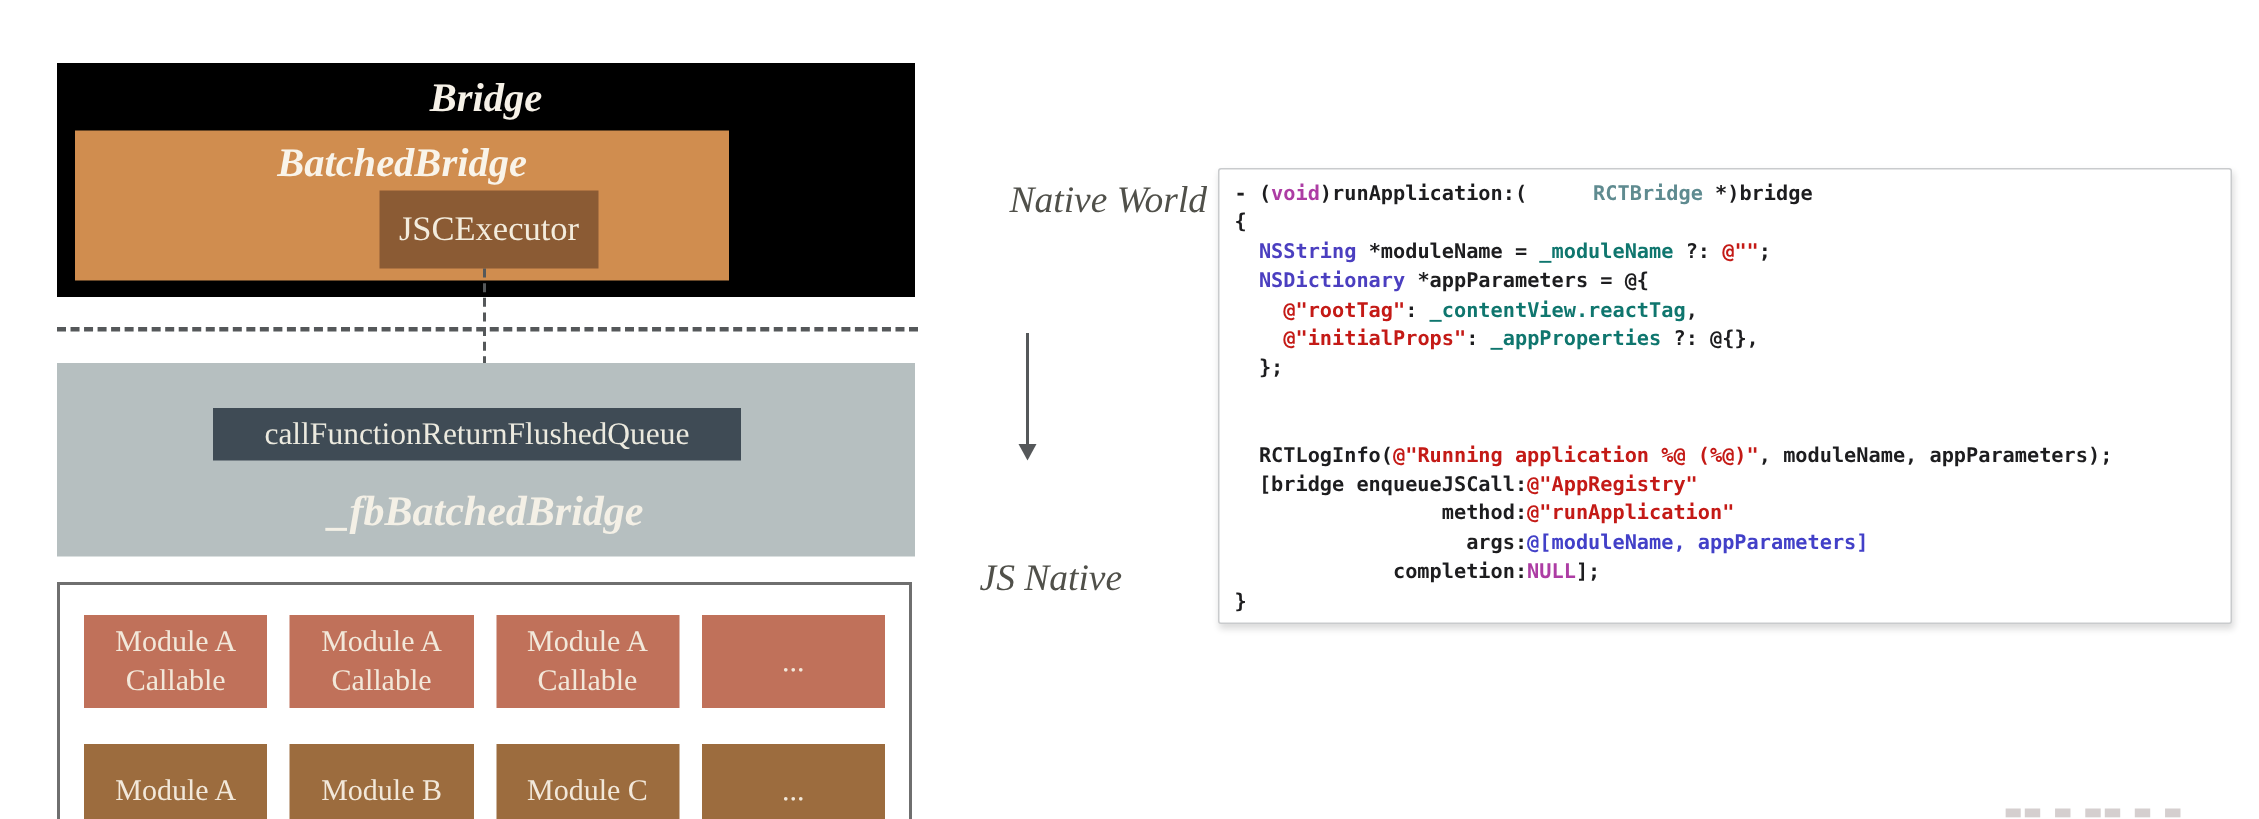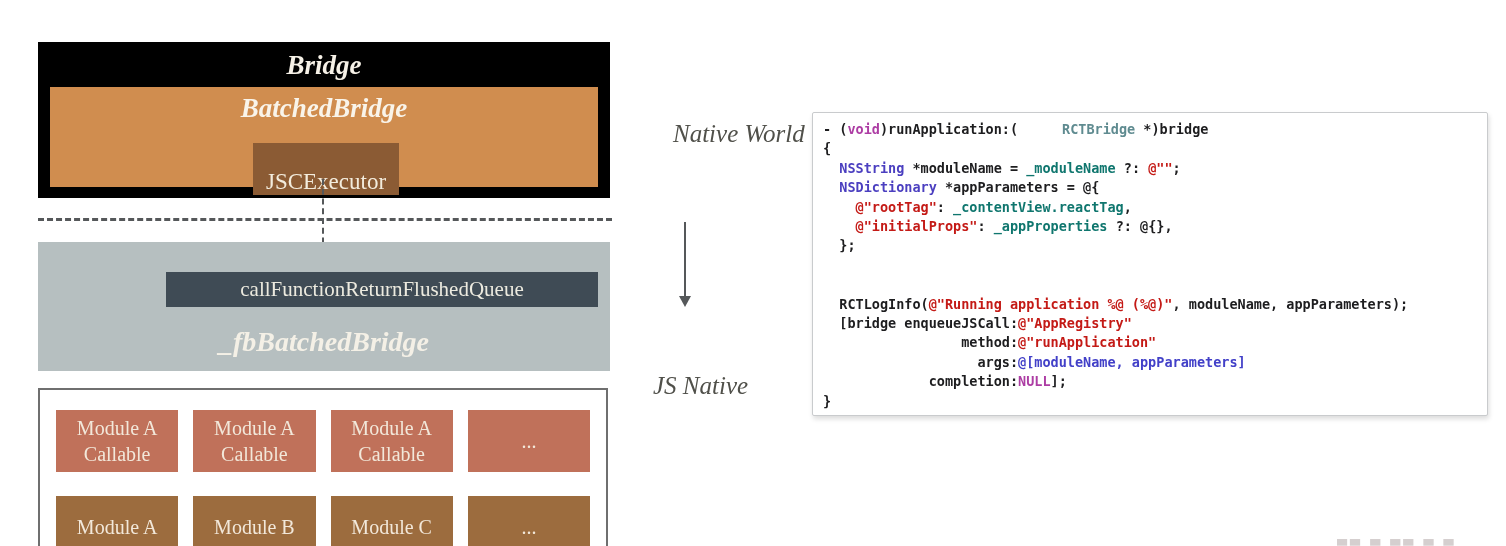--- a/index.html
+++ b/index.html
@@ -3,36 +3,36 @@
 <meta charset="utf-8">
 <style>
   html,body{margin:0;padding:0;background:#fff;}
   .canvas{position:relative;width:1506px;height:546px;background:#ffffff;overflow:hidden;
           font-family:"Liberation Serif","DejaVu Serif",serif;}
 
   
   .bridge-outer{position:absolute;left:38px;top:42px;width:572px;height:156px;background:#000000;}
   .bridge-title{position:absolute;left:0;top:8px;width:100%;text-align:center;
                 font-style:italic;font-weight:bold;font-size:27px;color:#f6f1e7;}
-  .batched-box{position:absolute;left:12px;top:45px;width:548px;height:100px;background:#d08d4f;}
+  .batched-box{position:absolute;left:12px;top:45px;width:436px;height:100px;background:#d08d4f;}
   .batched-title{position:absolute;left:0;top:6px;width:100%;text-align:center;
                  font-style:italic;font-weight:bold;font-size:27px;color:#f9f4ea;}
   .jsc-box{position:absolute;left:203px;top:40px;width:146px;height:52px;background:#8b5b34;
-           display:flex;align-items:flex-end;justify-content:center;margin-top:16px;}
+           display:flex;align-items:center;justify-content:center;}
   .jsc-label{font-size:23px;color:#f3ecdd;}
 
   .vdash{position:absolute;left:322px;top:179px;height:84px;width:0;border-left:2px dashed #55585a;}
   .vdash-head{position:absolute;left:317px;top:261px;width:0;height:0;
               border-left:6px solid transparent;border-right:6px solid transparent;
               border-top:10px solid #55585a;}
   .hsep{position:absolute;left:38px;top:218px;width:574px;height:0;border-top:3px dashed #55585a;}
 
   .fb-box{position:absolute;left:38px;top:242px;width:572px;height:129px;background:#b6bfc0;}
-  .call-box{position:absolute;left:104px;top:30px;width:432px;height:35px;background:#3f4b55;
-            display:flex;align-items:center;justify-content:center;margin-left:24px;}
+  .call-box{position:absolute;left:104px;top:30px;width:352px;height:35px;background:#3f4b55;
+            display:flex;align-items:center;justify-content:center;}
   .call-label{font-size:21px;color:#eceadf;}
   .fb-label{position:absolute;left:0;top:84px;width:100%;text-align:center;
             font-style:italic;font-weight:bold;font-size:28px;color:#f4f0e6;}
 
   .module-container{position:absolute;left:38px;top:388px;width:566px;height:190px;
                     background:#ffffff;border:2px solid #6f6f6f;}
   .module-row{position:absolute;left:0;width:100%;display:flex;padding:4px 16px;box-sizing:border-box;gap:15px;}
   .module-row.r1{top:16px;}
   .module-row.r2{top:102px;}
   .module-box{flex:1;height:62px;display:flex;flex-direction:column;align-items:center;

